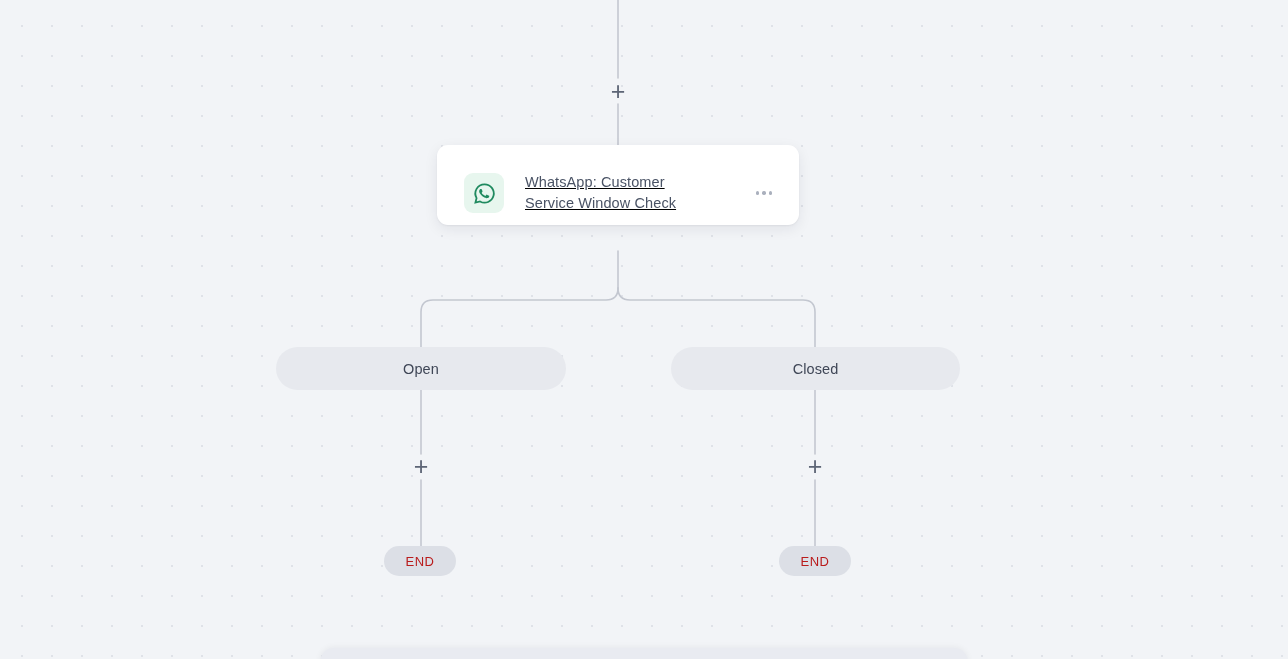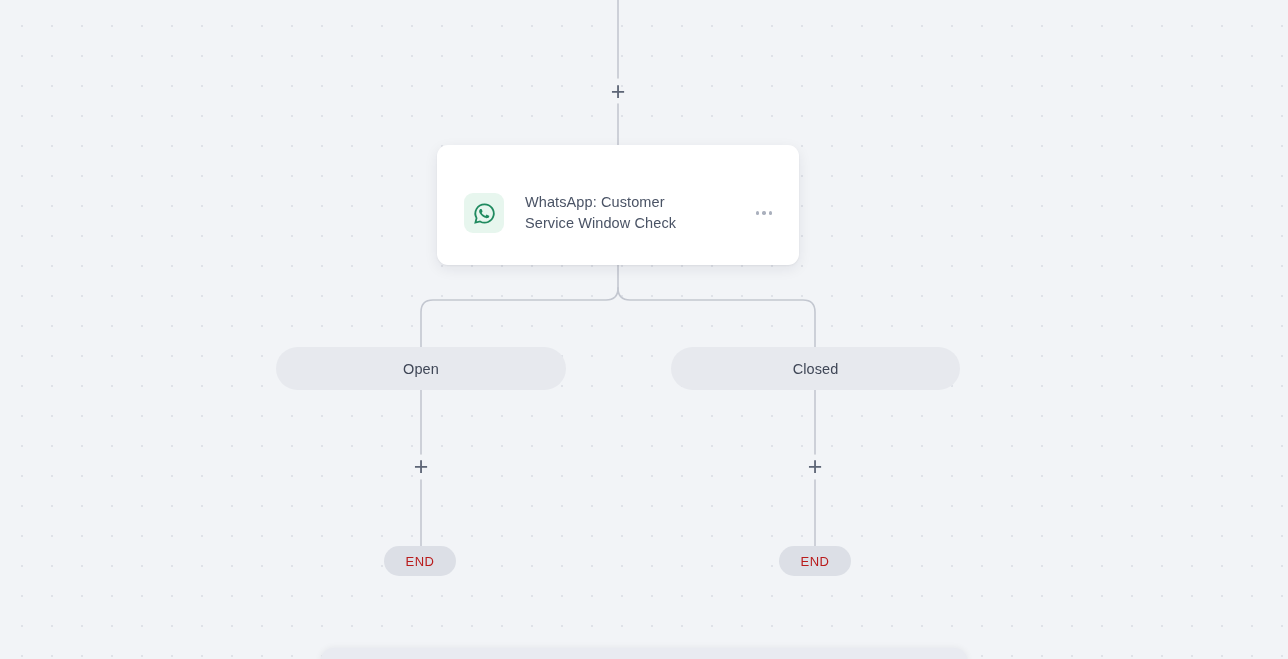--- a/index.html
+++ b/index.html
@@ -44,29 +44,30 @@
     height: 659px;
     pointer-events: none;
   }
 
   
   #node-card {
     position: absolute;
     left: 437px;
     top: 145px;
     width: 362px;
-    height: 120px;
+    height: 80px;
     background: #ffffff;
     border-radius: 11px;
     box-shadow: 0 1px 2px rgba(22,28,45,0.05),
                 0 4px 14px rgba(22,28,45,0.08);
     display: flex;
     align-items: center;
     box-sizing: border-box;
     padding: 16px 20px 0 27px;
+    text-decoration: underline;
   }
   .card-icon-wrap {
     width: 40px;
     height: 40px;
     min-width: 40px;
     border-radius: 9px;
     background: #e7f6ee;
     display: flex;
     align-items: center;
     justify-content: center;

